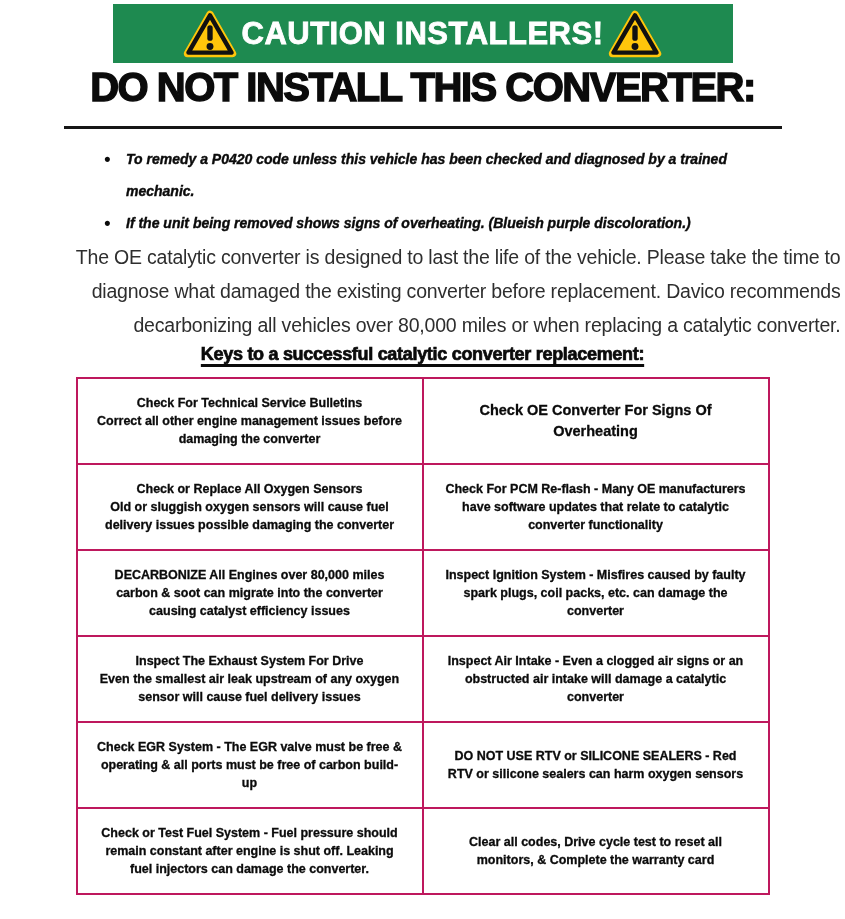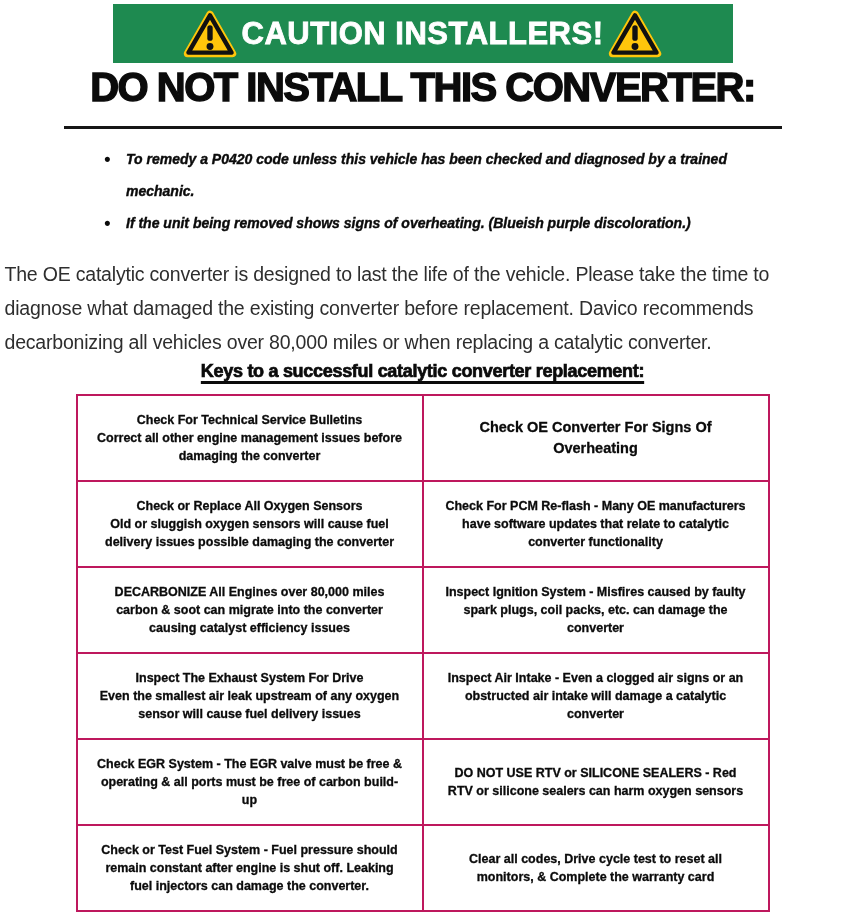--- a/index.html
+++ b/index.html
@@ -37,21 +37,21 @@
     font-size: 14px; font-weight: 700; line-height: 32px; font-style: italic;
     -webkit-text-stroke: 0.4px #0b0b0b;
   }
   .warning-list li::before {
     content: "\2022"; position: absolute; left: 6px; top: 0;
     font-size: 18px; -webkit-text-stroke: 0;
   }
 
   
   .intro {
-    width: 836px; margin: 18px auto 0; text-align: left;
+    width: 836px; margin: 1px auto 0; text-align: right;
     font-size: 19.5px; font-weight: 400; line-height: 34px; color: #2e2e2e;
     letter-spacing: -0.2px;
   }
 
   
   .keys-heading {
     margin: 2px auto 0; text-align: center;
     font-size: 18px; font-weight: 800; letter-spacing: -0.3px;
     -webkit-text-stroke: 0.7px #0b0b0b;
     text-decoration: underline; text-decoration-thickness: 2.5px;

